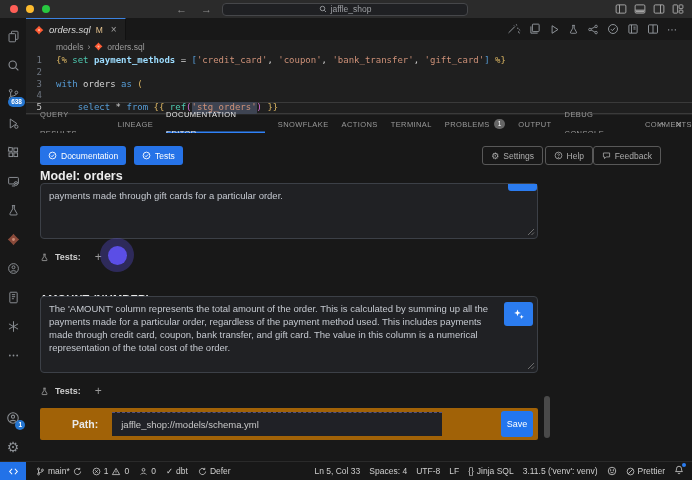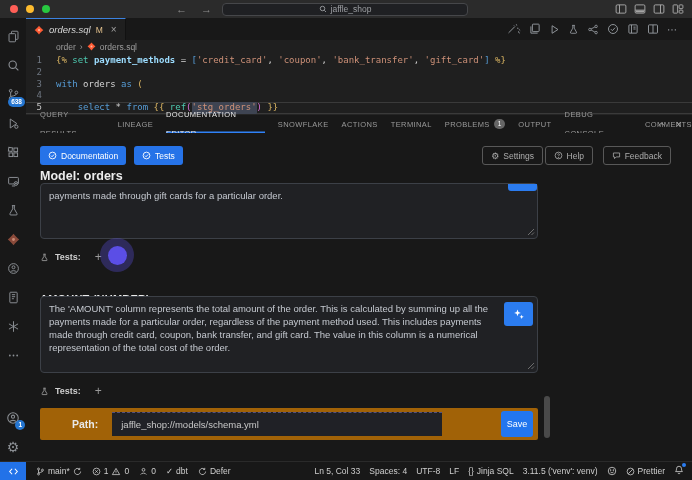--- a/index.html
+++ b/index.html
@@ -284,21 +284,21 @@
           </svg>
         <svg width="12" height="12" viewBox="0 0 16 16" fill="none" stroke="#9a9fa5" stroke-width="1.2">
             <rect x="2" y="2.5" width="12" height="11" rx="1"></rect>
             <path d="M8 2.5v11"></path>
           </svg>
         <span class="more">⋯</span>
       </div>
     </div>
 
     <div class="breadcrumb">
-      <span>order</span>
+      <span>models</span>
       <span>›</span>
       <svg width="9" height="9" viewBox="0 0 16 16">
           <path fill="#ff5c35" d="M8 1c1.8 2.3 4.7 5.2 7 7-2.3 1.8-5.2 4.7-7 7-1.8-2.3-4.7-5.2-7-7 2.3-1.8 5.2-4.7 7-7z"></path>
           <circle cx="8" cy="8" r="1.8" fill="#ffb49e"></circle>
         </svg>
       <span>orders.sql</span>
     </div>
 
     <div class="code">
       <div id="code-lines">
@@ -372,21 +372,21 @@
           <span>Settings</span>
         </button>
         <button class="ghostbtn" style="right:91px;">
           <svg width="9" height="9" viewBox="0 0 16 16" fill="none" stroke="#adadad" stroke-width="1.4">
               <circle cx="8" cy="8" r="6"></circle>
               <path d="M6.3 6.2c.3-1.7 3.4-1.6 3.4.2 0 1.2-1.7 1.3-1.7 2.6"></path>
               <circle cx="8" cy="11.6" r=".5" fill="#adadad"></circle>
             </svg>
           <span>Help</span>
         </button>
-        <button class="ghostbtn" style="right:13px;">
+        <button class="ghostbtn" style="right:23px;">
           <svg width="9" height="9" viewBox="0 0 16 16" fill="none" stroke="#adadad" stroke-width="1.4">
               <path d="M2.5 3.5h11v7h-6l-3 3v-3h-2z"></path>
             </svg>
           <span>Feedback</span>
         </button>
       </div>
 
       <div class="modeltitle">Model: orders</div>
 
       <div class="tarea tarea-1">

